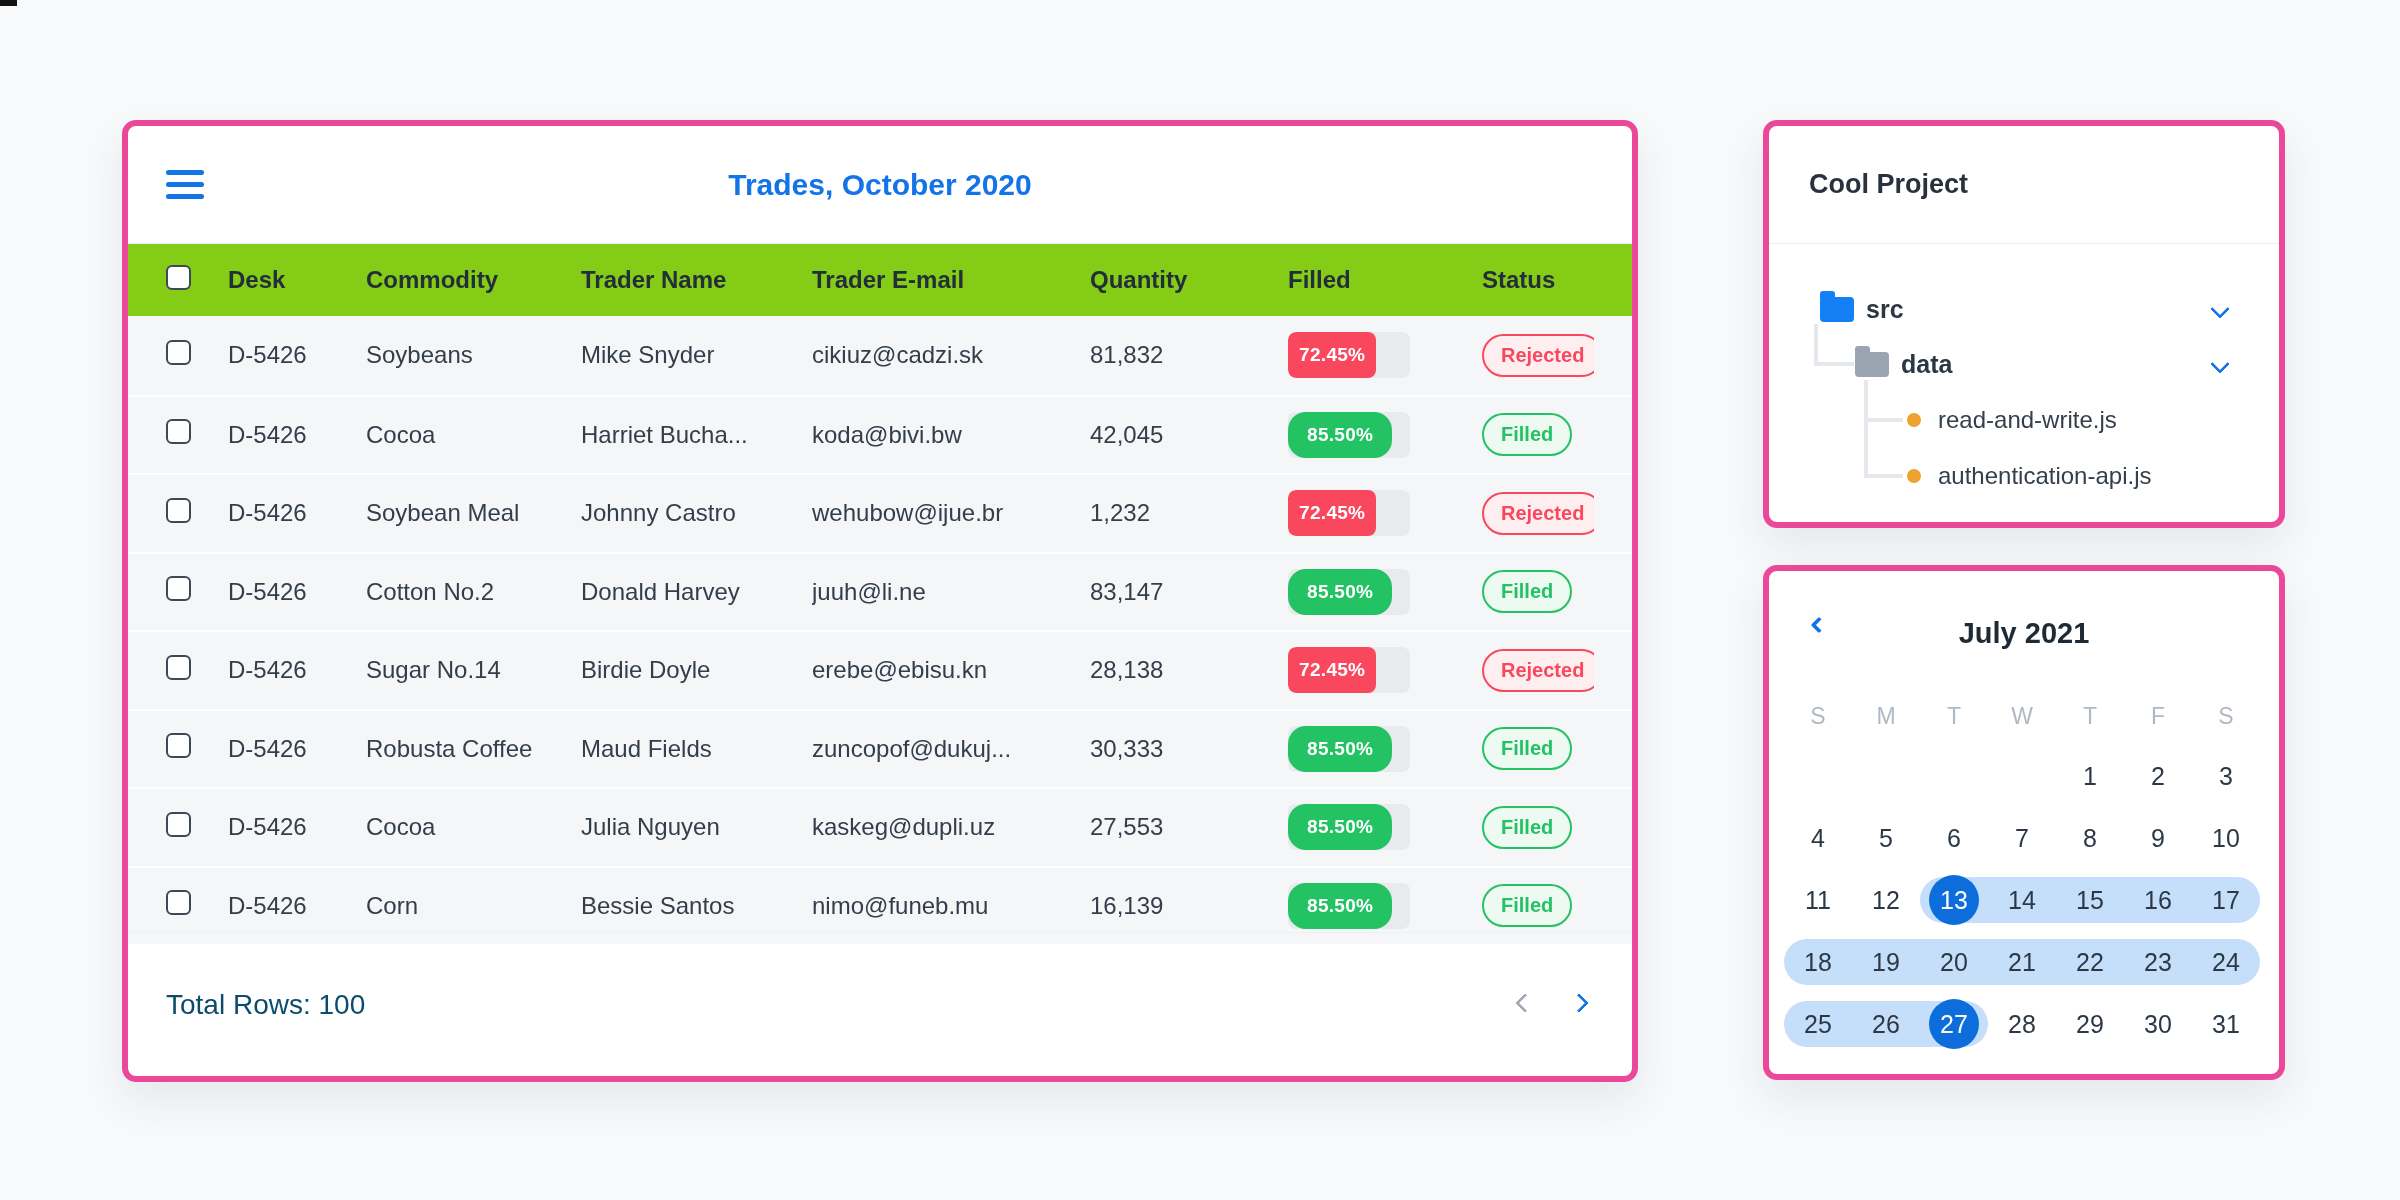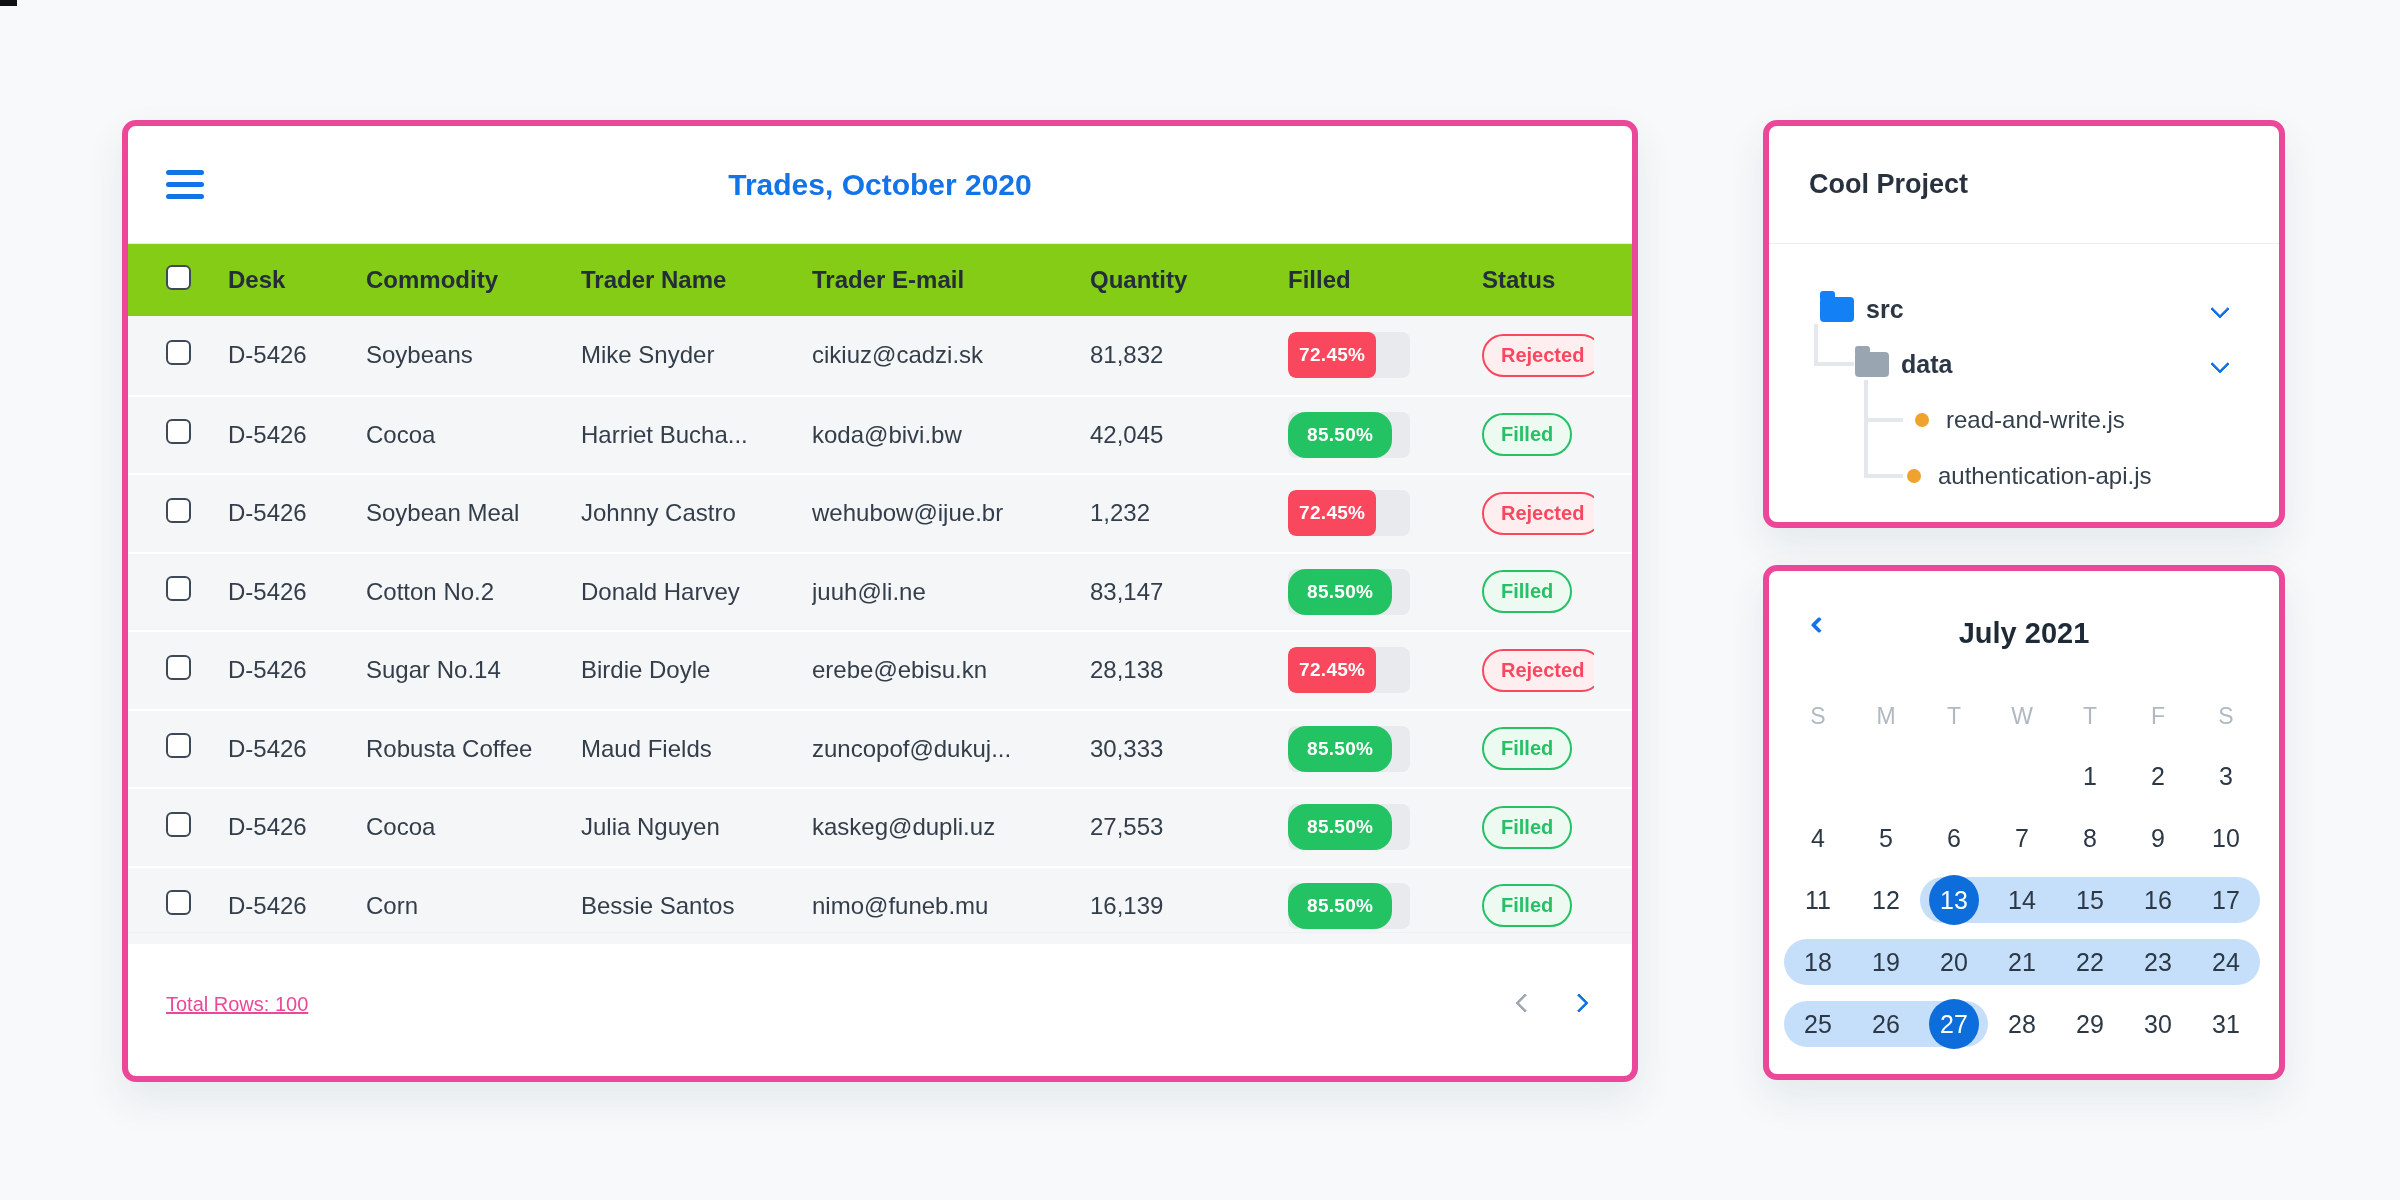--- a/index.html
+++ b/index.html
@@ -30,21 +30,21 @@
   .bar-fill { height:100%; border-radius:8px; display:flex; align-items:center; justify-content:center; }
   .bar-fill.red { background:#f9485e; }
   .bar-fill.green { background:#23c364;border-radius:18px; }
   .bar-label { font-size:19px; font-weight:bold; color:#fff; letter-spacing:.3px; }
 
   .pill { display:inline-block; border-radius:26px; border:2.5px solid; padding:8px 17px; font-size:20px; font-weight:bold; white-space:nowrap; }
   .pill-red { color:#f9485e; border-color:#f9485e; background:#feeef0; }
   .pill-green { color:#26c065; border-color:#26c065; background:#edfaf1; }
 
   .card-footer { position:absolute; left:0; right:0; bottom:0; height:144px; display:flex; align-items:center; justify-content:space-between; padding:0 42px 0 38px; border-top:1px solid #eef1f4; }
-  .total { font-size:20px; color:#ec4899;text-decoration:underline; }
+  .total { font-size:28px; color:#0c4a6e; }
   .pager { display:flex; align-items:center; gap:32px; }
   .pg { background:none; border:none; cursor:pointer; padding:4px; }
 
   .chev { display:inline-block; width:14px; height:14px; border-right:3.5px solid; border-bottom:3.5px solid; border-radius:1px; }
   .chev-left  { transform:rotate(135deg); }
   .chev-right { transform:rotate(-45deg); }
   .chev-down  { transform:rotate(45deg); }
   .chev.blue { color:#1374e8; border-color:#1374e8; }
   .chev.gray { color:#9fa8b3; border-color:#9fa8b3; }
 
@@ -273,21 +273,21 @@
       <span class="tree-label bold" style="margin-left:12px;">src</span>
     </div>
     <button class="tree-chev" style="top:58px;"><span class="chev chev-down blue"></span></button>
 
     <div class="tree-row" style="left:86px; top:107px; height:26px;">
       <span class="folder folder-gray"></span>
       <span class="tree-label bold" style="margin-left:12px;">data</span>
     </div>
     <button class="tree-chev" style="top:113px;"><span class="chev chev-down blue"></span></button>
 
-    <div class="tree-row" style="left:146px; top:163px; height:26px;">
+    <div class="tree-row" style="left:138px; top:163px; height:26px;">
       <span class="dot"></span>
       <span class="tree-label file" style="margin-left:17px;">read-and-write.js</span>
     </div>
 
     <div class="tree-row" style="left:138px; top:219px; height:26px;">
       <span class="dot"></span>
       <span class="tree-label file" style="margin-left:17px;">authentication-api.js</span>
     </div>
   </div>
 </aside>

